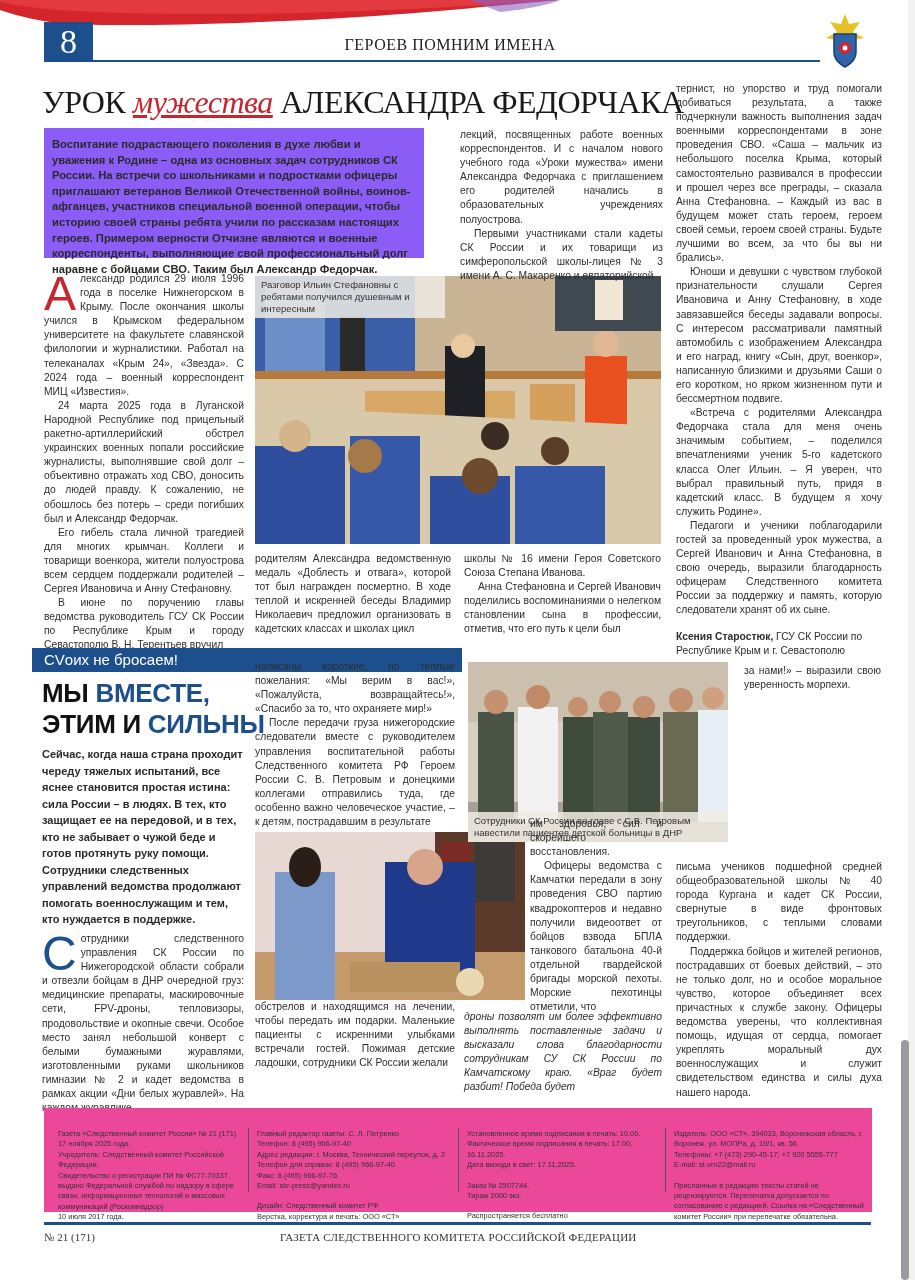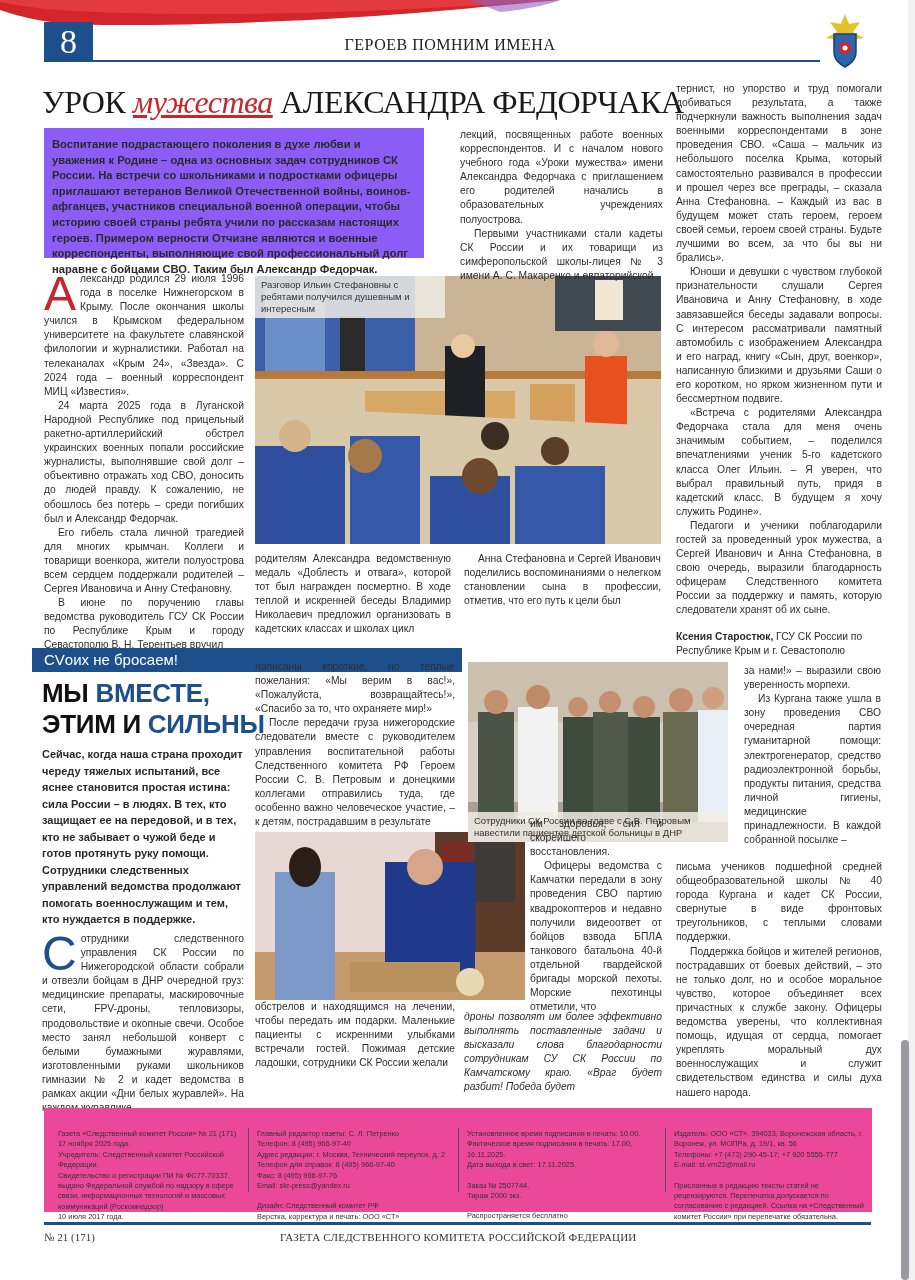--- a/index.html
+++ b/index.html
@@ -132,20 +132,21 @@
 <div class="col" style="left:255px; top:552px; width:196px;">
   <p class="noind">родителям Александра ведомственную медаль «Доблесть и отвага», которой тот был награжден посмертно. В ходе теплой и искренней беседы Владимир Николаевич предложил организовать в кадетских классах и школах цикл</p>
 </div>
 
 <div class="col" style="left:460px; top:128px; width:203px;">
   <p class="noind">лекций, посвященных работе военных корреспондентов. И с началом нового учебного года «Уроки мужества» имени Александра Федорчака с приглашением его родителей начались в образовательных учреждениях полуострова.</p>
   <p>Первыми участниками стали кадеты СК России и их товарищи из симферопольской школы-лицея № 3 имени А. С. Макаренко и евпаторийской</p>
 </div>
 
 <div class="col" style="left:464px; top:552px; width:197px;">
+  <p class="noind">школы № 16 имени Героя Советского Союза Степана Иванова.</p>
   <p>Анна Стефановна и Сергей Иванович поделились воспоминаниями о нелегком становлении сына в профессии, отметив, что его путь к цели был</p>
 </div>
 
 <div class="col" style="left:676px; top:82px; width:206px;">
   <p class="noind">тернист, но упорство и труд помогали добиваться результата, а также подчеркнули важность выполнения задач военными корреспондентами в зоне проведения СВО. «Саша – мальчик из небольшого поселка Крыма, который самостоятельно развивался в профессии и прошел через все преграды, – сказала Анна Стефановна. – Каждый из вас в будущем может стать героем, героем своей семьи, героем своей страны. Будьте лучшими во всем, за что бы вы ни брались».</p>
   <p>Юноши и девушки с чувством глубокой признательности слушали Сергея Ивановича и Анну Стефановну, в ходе завязавшейся беседы задавали вопросы. С интересом рассматривали памятный автомобиль с изображением Александра и его наград, книгу «Сын, друг, военкор», написанную близкими и друзьями Саши о его коротком, но ярком жизненном пути и бессмертном подвиге.</p>
   <p>«Встреча с родителями Александра Федорчака стала для меня очень значимым событием, – поделился впечатлениями ученик 5-го кадетского класса Олег Ильин. – Я уверен, что выбрал правильный путь, придя в кадетский класс. В будущем я хочу служить Родине».</p>
   <p>Педагоги и ученики поблагодарили гостей за проведенный урок мужества, а Сергей Иванович и Анна Стефановна, в свою очередь, выразили благодарность офицерам Следственного комитета России за поддержку и память, которую следователи хранят об их сыне.</p>
   <div class="byline" style="margin-top:12px; text-align:left;">
     <b>Ксения Старостюк,</b><span> ГСУ СК России по Республике Крым и г. Севастополю</span>
@@ -215,21 +216,20 @@
   <p class="noind">им здоровья, сил и скорейшего восстановления.</p>
   <p>Офицеры ведомства с Камчатки передали в зону проведения СВО партию квадрокоптеров и недавно получили видеоответ от бойцов взвода БПЛА танкового батальона 40-й отдельной гвардейской бригады морской пехоты. Морские пехотинцы отметили, что</p>
 </div>
 
 <div class="col" style="left:464px; top:1010px; width:198px;font-style:italic;">
   <p class="noind">дроны позволят им более эффективно выполнять поставленные задачи и высказали слова благодарности сотрудникам СУ СК России по Камчатскому краю. «Враг будет разбит! Победа будет</p>
 </div>
 
 <div class="col" style="left:744px; top:664px; width:137px;">
   <p class="noind">за нами!» – выразили свою уверенность морпехи.</p>
-  <p>Из Кургана также ушла в зону проведения СВО очередная партия гуманитарной помощи: электрогенератор, средство радиоэлектронной борьбы, продукты питания, средства личной гигиены, медицинские принадлежности. В каждой собранной посылке –</p>
 </div>
 
 <div class="col" style="left:676px; top:860px; width:206px;">
   <p class="noind">письма учеников подшефной средней общеобразовательной школы № 40 города Кургана и кадет СК России, свернутые в виде фронтовых треугольников, с теплыми словами поддержки.</p>
   <p>Поддержка бойцов и жителей регионов, пострадавших от боевых действий, – это не только долг, но и особое моральное чувство, которое объединяет всех причастных к службе закону. Офицеры ведомства уверены, что коллективная помощь, идущая от сердца, помогает укреплять моральный дух военнослужащих и служит свидетельством единства и силы духа нашего народа.</p>
   <p class="noind" style="margin-top:12px; text-align:left;">Подготовлено сотрудниками указанных следственных управлений СК России</p>
 </div>
 
 <div class="imprint">
   <div class="cell c1">

